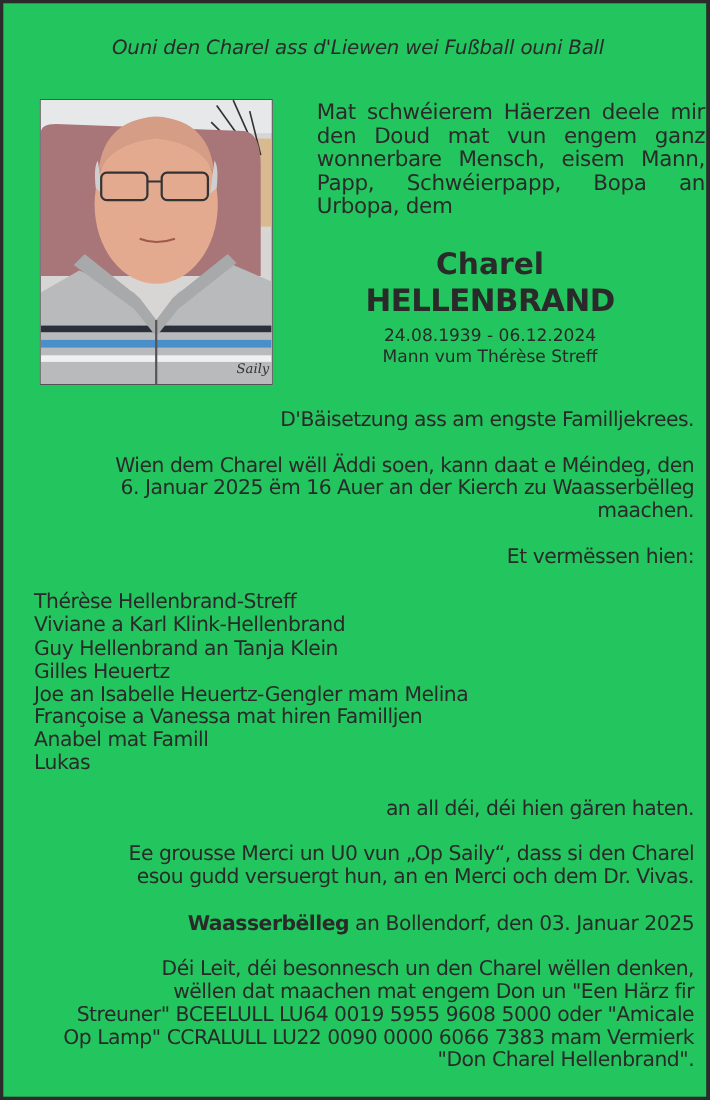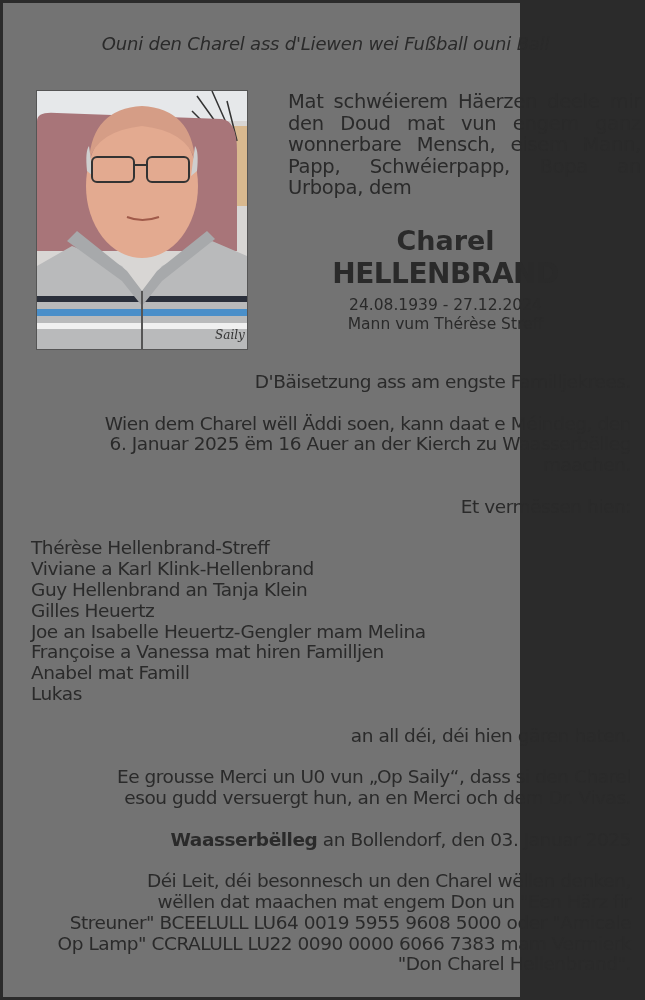--- a/index.html
+++ b/index.html
@@ -4,22 +4,22 @@
   <style>
     html, body { margin: 0; padding: 0; }
     body {
       width: 645px; height: 1000px; overflow: hidden;
       background: #2b2b2b;
       font-family: "DejaVu Sans", sans-serif;
       color: #2a2a2a;
     }
     .page {
       position: absolute; left: 3px; top: 3px;
-      width: 517px; height: 994px;
-      background: #737373;
+      width: 639px; height: 994px;
+      background: #22c55e;
     }
     .motto {
       position: absolute; left: 0; top: 30px; width: 645px;
       text-align: center; font-style: italic;
       font-size: 18px; letter-spacing: -0.2px;
     }
     .photo {
       position: absolute; left: 33px; top: 87px; width: 210px; height: 258px;
       border: 1px solid #555; overflow: hidden; background: #c9c9c9;
     }
@@ -81,21 +81,21 @@
     <div style="text-align-last: justify;">Mat schwéierem Häerzen deele mir</div>
     <div style="text-align-last: justify;">den Doud mat vun engem ganz</div>
     <div style="text-align-last: justify;">wonnerbare Mensch, eisem Mann,</div>
     <div style="text-align-last: justify;">Papp, Schwéierpapp, Bopa an</div>
     <div class="last">Urbopa, dem</div>
   </div>
 
   <div class="name-block">
     <div class="first-name">Charel</div>
     <div class="last-name">HELLENBRAND</div>
-    <div class="dates">24.08.1939 - 27.12.2024</div>
+    <div class="dates">24.08.1939 - 06.12.2024</div>
     <div class="spouse">Mann vum Thérèse Streff</div>
   </div>
 
   <div class="body-text">
     <p>D'Bäisetzung ass am engste Familljekrees.</p>
 
     <p>
       <span>Wien dem Charel wëll Äddi soen, kann daat e Méindeg, den</span><br>
       <span>6. Januar 2025 ëm 16 Auer an der Kierch zu Waasserbëlleg</span><br>
       <span>maachen.</span>

